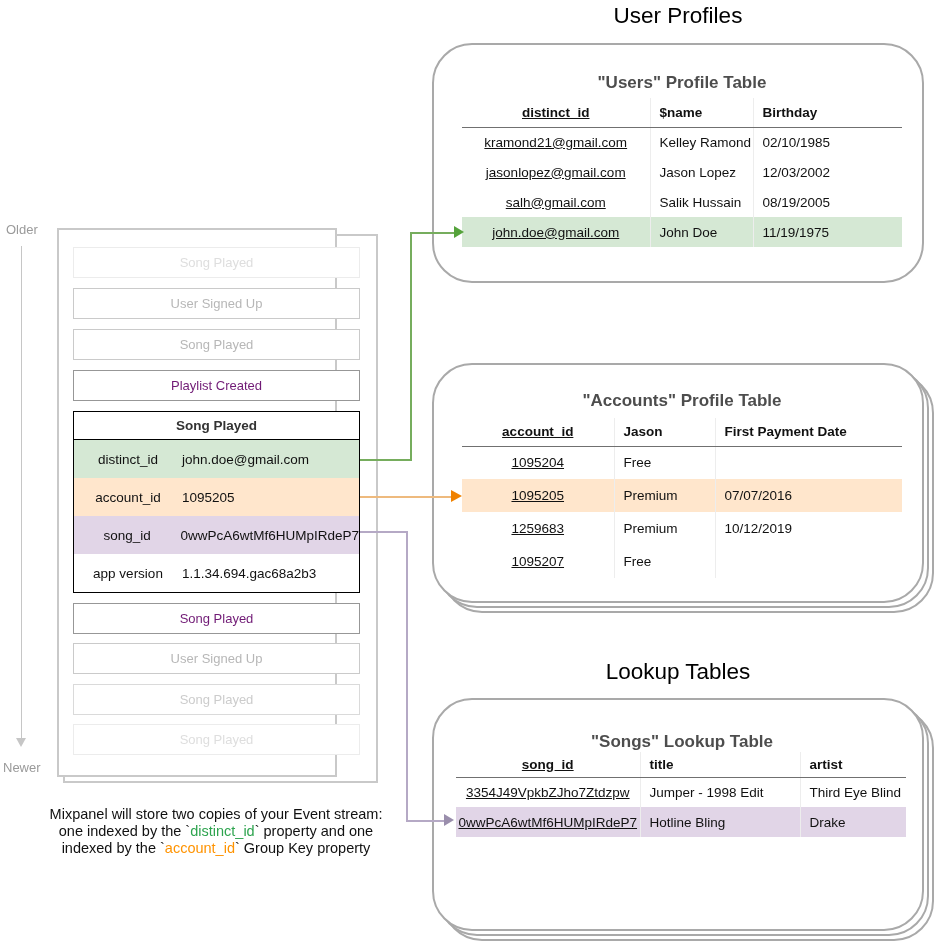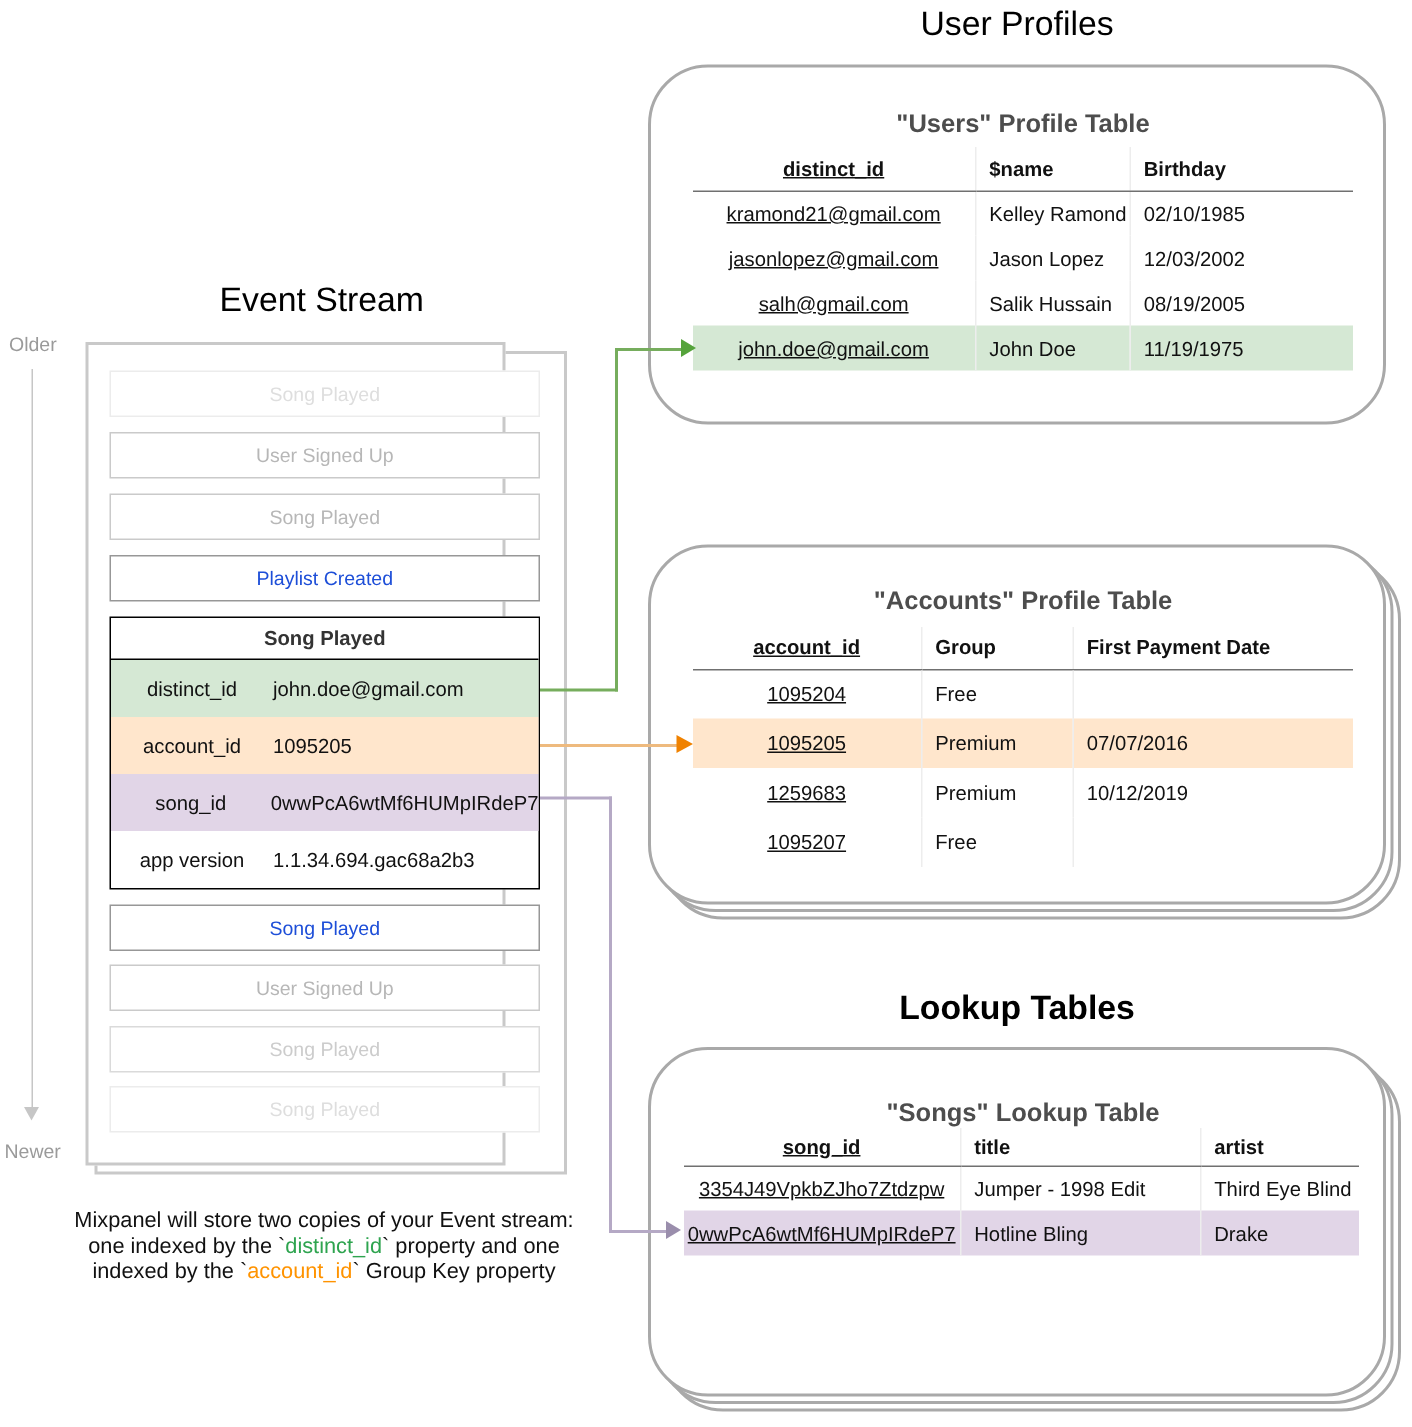--- a/index.html
+++ b/index.html
@@ -15,21 +15,21 @@
   
   .panel { position:absolute; background:#fff; border:2px solid #c9c9c9; }
   .evbox {
     position:absolute; left:14px; width:287px; height:31px; background:#fff;
     border:1px solid #ccc; display:flex; align-items:center; justify-content:center;
     font-size:13px; color:#aaa;
   }
   .f-a { color:#dedede; border-color:#ececec; }
   .f-b { color:#cccccc; border-color:#dadada; }
   .f-c { color:#b7b7b7; border-color:#cacaca; }
-  .f-d { color:#1d4ed8; border-color:#979797; }
+  .f-d { color:#701a75; border-color:#979797; }
 
   .active-event { position:absolute; left:14px; width:287px; border:1.5px solid #000; background:#fff; }
   .active-header {
     height:28px; display:flex; align-items:center; justify-content:center;
     font-size:13.5px; font-weight:bold; color:#333; border-bottom:1.5px solid #000; background:#fff;
   }
   .prow { display:flex; align-items:center; height:38px; font-size:13.5px; color:#111; }
   .pkey { width:108px; text-align:center; }
   .pval { text-align:left; }
   .bg-green  { background:#d5e8d4; }
@@ -77,23 +77,22 @@
   
   .caption { position:absolute; left:16px; top:806px; width:400px; text-align:center; font-size:14.5px; line-height:17px; color:#111; }
   .cap-green  { color:#2ea44f; }
   .cap-orange { color:#ff9300; }
 </style>
 </head>
 <body>
 
 <div id="canvas">
 
-  <div class="sec-title" style="left:57px;top:187px;width:315px;">Event Stream</div>
   <div class="sec-title" style="left:432px;top:3px;width:492px;">User Profiles</div>
-  <div class="sec-title" style="left:432px;top:659px;width:492px;font-weight:bold;">Lookup Tables</div>
+  <div class="sec-title" style="left:432px;top:659px;width:492px;">Lookup Tables</div>
 
   <div class="tl-label" style="left:6px;top:222px;text-align:right;">Older</div>
   <div class="tl-line" style="left:21px;top:246px;height:492px;"></div>
   <div class="tl-head" style="left:16px;top:738px;"></div>
   <div class="tl-label" style="left:3px;top:760px;">Newer</div>
 
   <div class="panel" style="left:63px;top:234px;width:315px;height:549px;"></div>
   <div class="panel" style="left:57px;top:228px;width:280px;height:549px;">
 
     <div class="evbox f-a" style="top:17px;">Song Played</div>
@@ -172,21 +171,21 @@
   <div class="card-heading" style="left:462px;top:391px;">"Accounts" Profile Table</div>
   <table id="accounts-table" style="left:462px;top:418px;width:440px;">
     <colgroup>
         <col style="width:152px">
         <col style="width:101px">
         <col style="width:187px">
       </colgroup>
     <thead>
       <tr>
         <th class="c-center u">account_id</th>
-        <th class="c-left">Group</th>
+        <th class="c-left">Jason</th>
         <th class="c-left">First Payment Date</th>
       </tr>
     </thead>
     <tbody>
       <tr>
         <td class="c-center u">1095204</td>
         <td class="c-left">Free</td>
         <td class="c-left"></td>
       </tr>
       <tr class="hl-orange">

